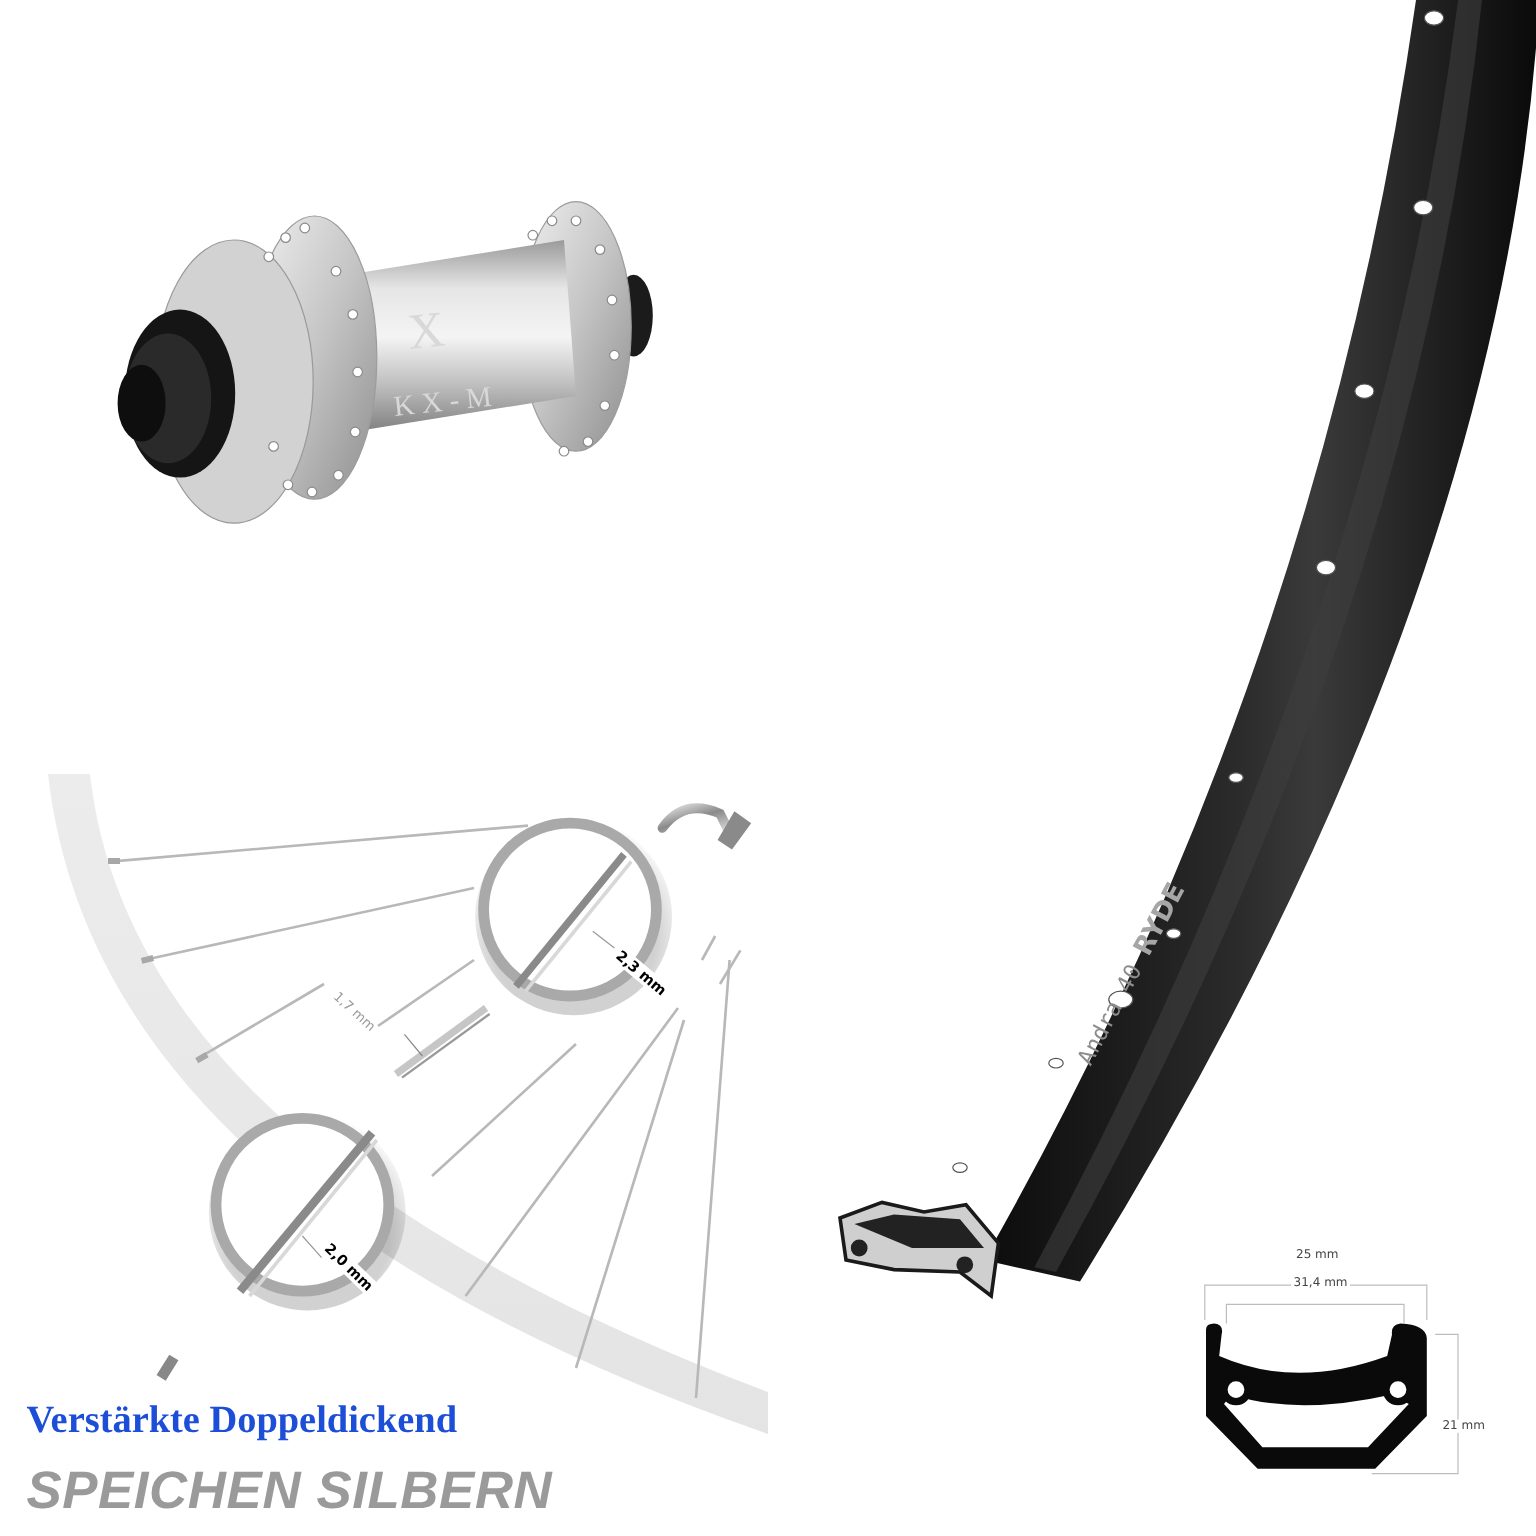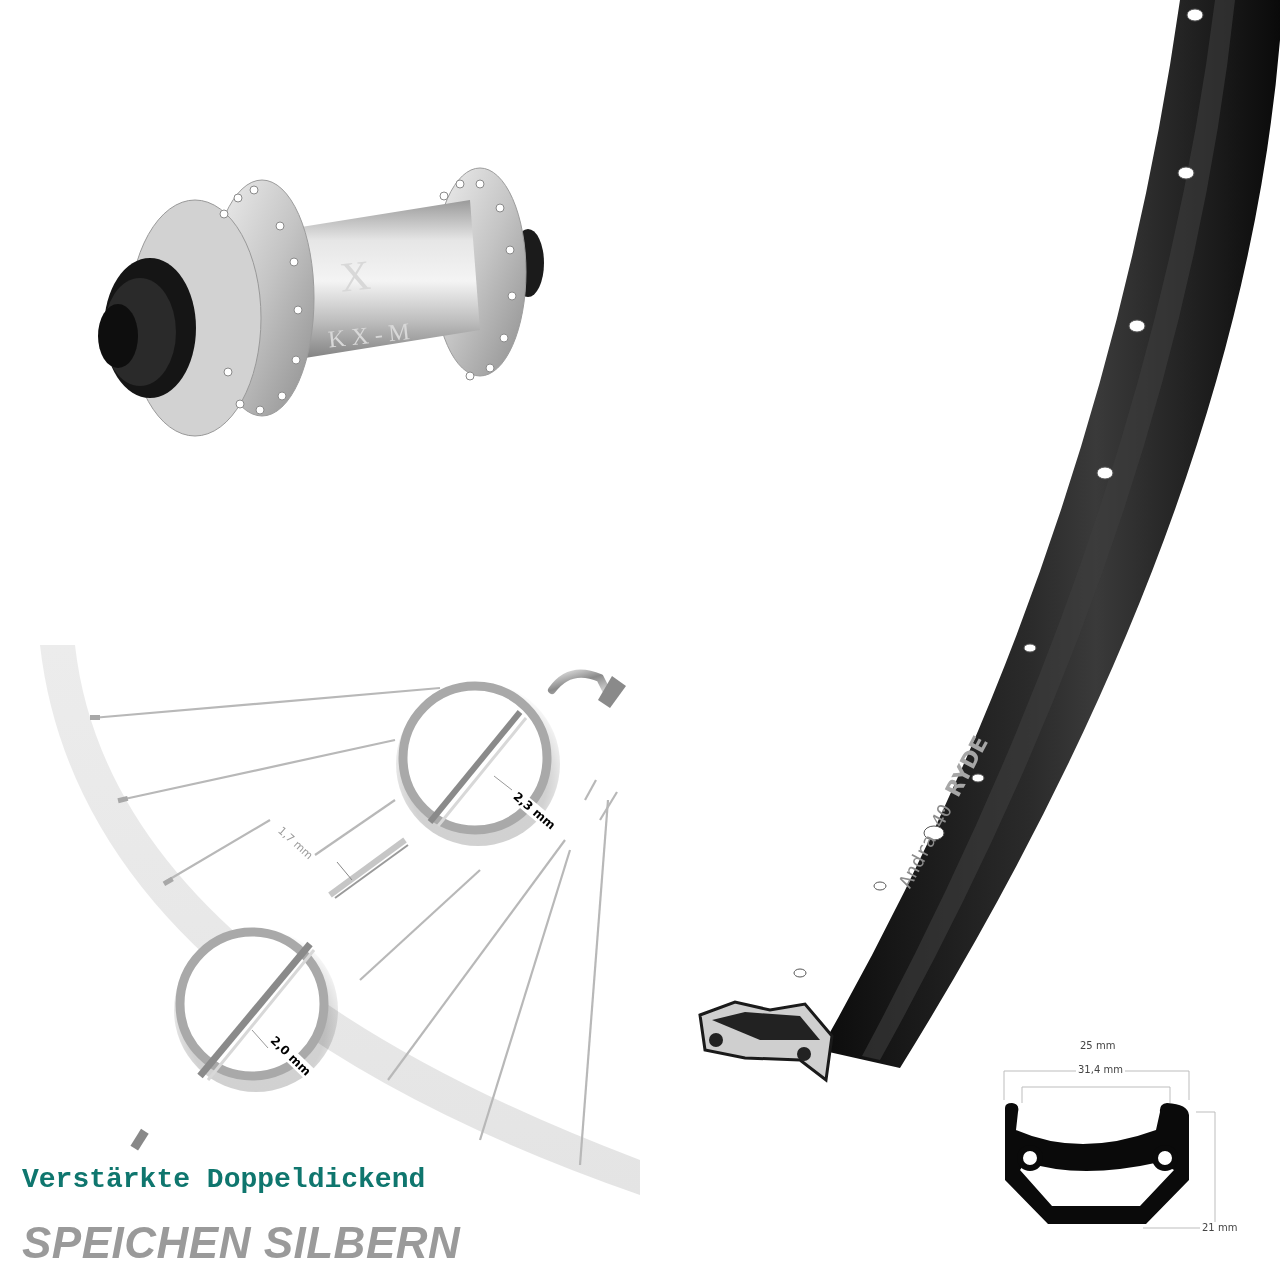--- a/index.html
+++ b/index.html
@@ -1,18 +1,18 @@
 <!DOCTYPE html>
 <html><head>
 <meta charset="utf-8">
 <style>
   html, body { margin:0; padding:0; background:#ffffff; }
   body { width:1280px; height:1280px; position:relative; overflow:hidden; font-family:"Liberation Sans", sans-serif; }
   #canvas { position:absolute; left:0; top:0; width:1280px; height:1280px; }
-  .headline { position:absolute; left:22px; top:1164px; font-family:Liberation Mono, monospace; font-size:28px; font-weight:bold; color:#0f766e; letter-spacing:0px; white-space:nowrap; }
+  .headline { position:absolute; left:22px; top:1164px; font-family:Liberation Serif, serif; font-size:32px; font-weight:bold; color:#1d4ed8; letter-spacing:0px; white-space:nowrap; }
   .subline { position:absolute; left:22px; top:1218px; font-family:"Liberation Sans", sans-serif; font-style:italic; font-weight:bold; font-size:44px; color:#9a9a9a; white-space:nowrap; letter-spacing:0.5px; }
   .dim-label { position:absolute; font-family:"DejaVu Sans", sans-serif; font-weight:bold; color:#000; font-size:12px; white-space:nowrap; background:#fff; padding:0 2px; }
   .dim-label-grey { position:absolute; font-family:"DejaVu Sans", sans-serif; color:#9a9a9a; font-size:11px; white-space:nowrap; }
   .profile-label { position:absolute; font-family:"DejaVu Sans", sans-serif; color:#444; font-size:10px; white-space:nowrap; background:#fff; padding:0 2px; }
   .rim-print { position:absolute; font-family:"DejaVu Sans Mono", monospace; color:#8c8c8c; font-size:19px; white-space:nowrap; }
   .hub-print { position:absolute; font-family:"Liberation Serif", serif; color:#d8d8d8; font-size:24px; white-space:nowrap; letter-spacing:6px; }
 </style>
 </head>
 <body>
 
@@ -185,16 +185,16 @@
 
 <div class="hub-print" style="left:328px; top:322px; transform:rotate(-6deg);">KX-M</div>
 <div class="hub-print" style="left:340px; top:252px; font-size:42px; transform:rotate(-6deg);">X</div>
 
 <div class="dim-label" style="left:518px; top:788px; transform:rotate(40deg); transform-origin:left top;">2,3 mm</div>
 <div class="dim-label-grey" style="left:284px; top:824px; transform:rotate(42deg); transform-origin:left top;">1,7 mm</div>
 <div class="dim-label" style="left:276px; top:1032px; transform:rotate(44deg); transform-origin:left top;">2,0 mm</div>
 
 <div class="profile-label" style="left:1076px; top:1064px;">31,4 mm</div>
 <div class="profile-label" style="left:1078px; top:1040px;">25 mm</div>
-<div class="profile-label" style="left:1200px; top:1222px;">21 mm</div>
+<div class="profile-label" style="left:1200px; top:1183px;">21 mm</div>
 
 <div class="headline">Verstärkte Doppeldickend</div>
 <div class="subline">SPEICHEN SILBERN</div>
 
 </body></html>

